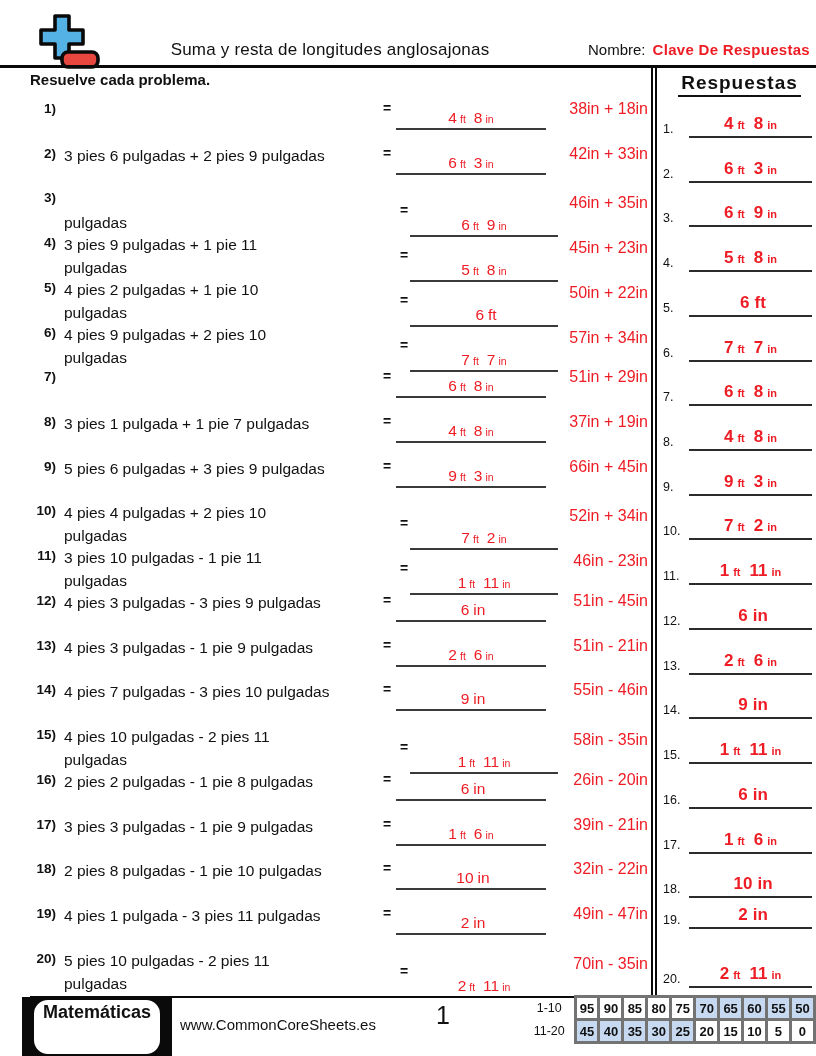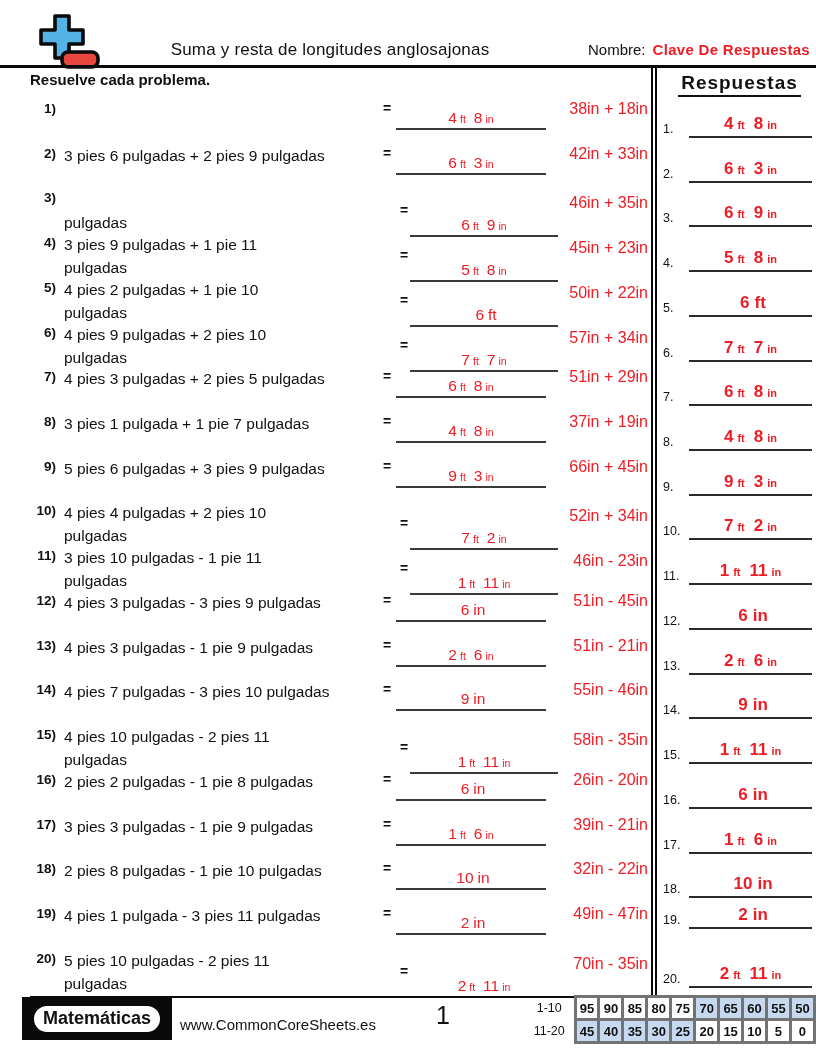--- a/index.html
+++ b/index.html
@@ -39,21 +39,21 @@
   .arow{position:absolute;left:6px;right:8px;height:28px;}
   .anumlabel{position:absolute;left:0;bottom:2px;font-size:12.5px;}
   .aline{position:absolute;left:26px;right:2px;bottom:0;border-bottom:2px solid #2b2b2b;text-align:center;white-space:nowrap;color:var(--red);font-weight:bold;padding-bottom:2px;}
   .aline .anum{font-size:17px;}
   .aline .aunit{font-size:11px;margin:0 9px 0 4px;}
   .aline .aunit:last-child{margin-right:0;}
   .aline.single .anum,.aline.single .aunit{font-size:17px;margin:0 0 0 5px;}
 
   
   .footer-rule{left:30px;top:996px;width:760px;height:2px;background:#0a0a0a;}
-  .brand-box{left:22px;top:997px;width:150px;height:43px;background:#0a0a0a;display:flex;align-items:center;justify-content:center;}
+  .brand-box{left:22px;top:997px;width:150px;height:60px;background:#0a0a0a;display:flex;justify-content:center;}
   .brand-pill{background:#fff;border:3px solid #0a0a0a;border-radius:17px;padding:2px 9px 3px 9px;font-weight:bold;font-size:18px;white-space:nowrap;}
   .url{left:180px;top:1016px;font-size:15px;}
   .page-num{left:398px;top:1001px;width:90px;text-align:center;font-size:25px;}
   .score-grid{left:530px;top:995px;border-collapse:collapse;}
   .score-grid td{font-size:13px;text-align:center;padding:0;height:20px;}
   .score-grid td.lbl{border:none;width:42px;text-align:center;padding-right:5px;font-size:12.5px;}
   .score-grid td.cell{border:3px solid #737373;width:22px;background:#fff;font-weight:bold;}
   .score-grid td.cell.hl{background:var(--gridblue);}
 </style>
 </head>
@@ -121,21 +121,20 @@
     <div class="pnum">6)</div>
     <div class="ptext"><span class="l1">4 pies 9 pulgadas + 2 pies 10</span><br class="brk"><span class="l2">pulgadas</span></div>
     <div class="peq">=</div>
     <div class="pblank">
         <span class="ans"><span class="anum">7</span><span class="aunit">ft</span><span class="anum">7</span><span class="aunit">in</span></span>
       </div>
     <div class="phint">57in + 34in</div>
   </div>
     <div class="prow">
     <div class="pnum">7)</div>
-    <div class="ptext"><span class="l1">4 pies 3 pulgadas + 2 pies 5 pulgadas</span></div>
     <div class="peq">=</div>
     <div class="pblank">
         <span class="ans"><span class="anum">6</span><span class="aunit">ft</span><span class="anum">8</span><span class="aunit">in</span></span>
       </div>
     <div class="phint">51in + 29in</div>
   </div>
     <div class="prow">
     <div class="pnum">8)</div>
     <div class="ptext"><span class="l1">3 pies 1 pulgada + 1 pie 7 pulgadas</span></div>
     <div class="peq">=</div>

